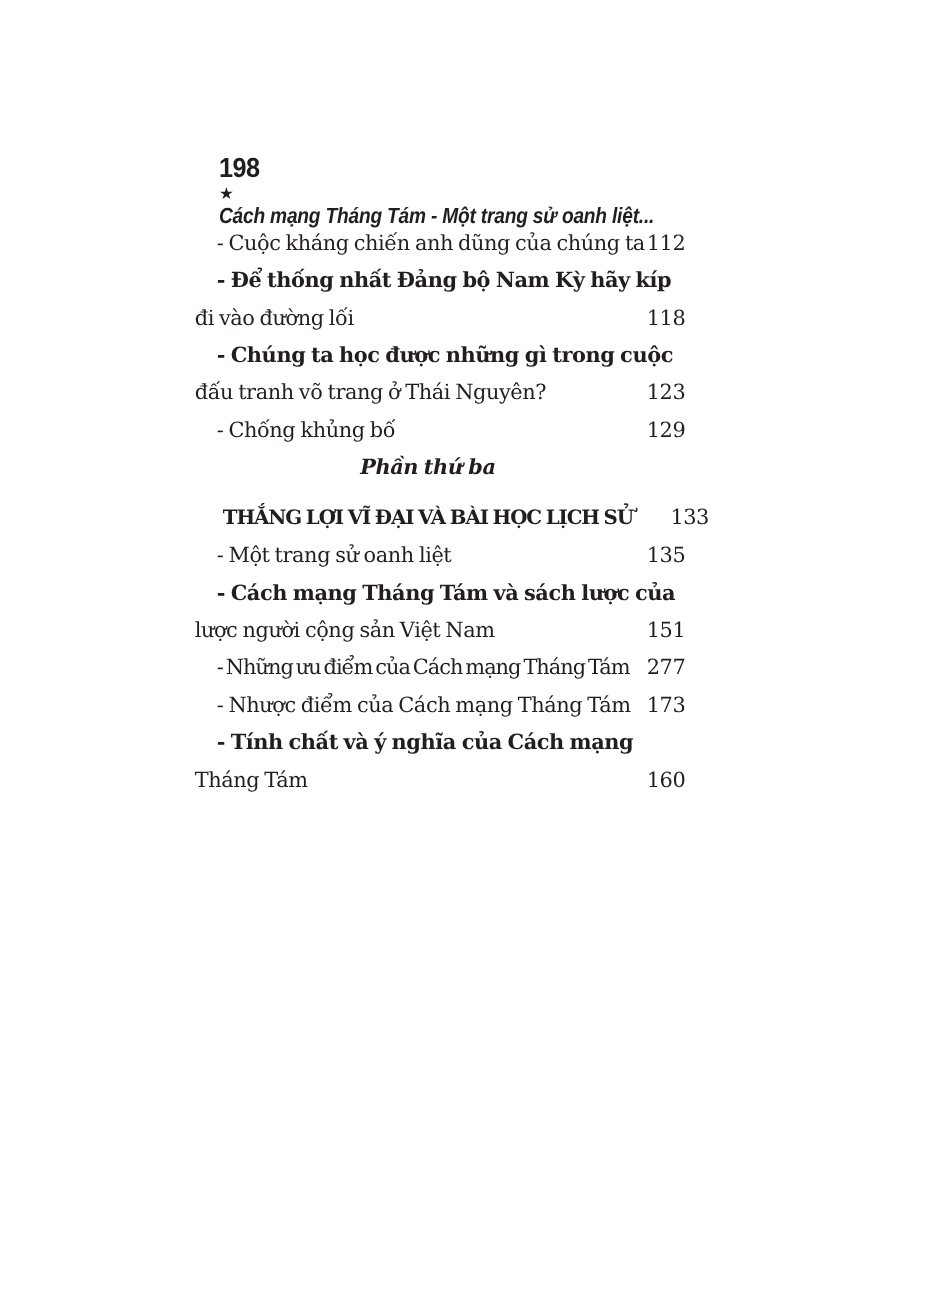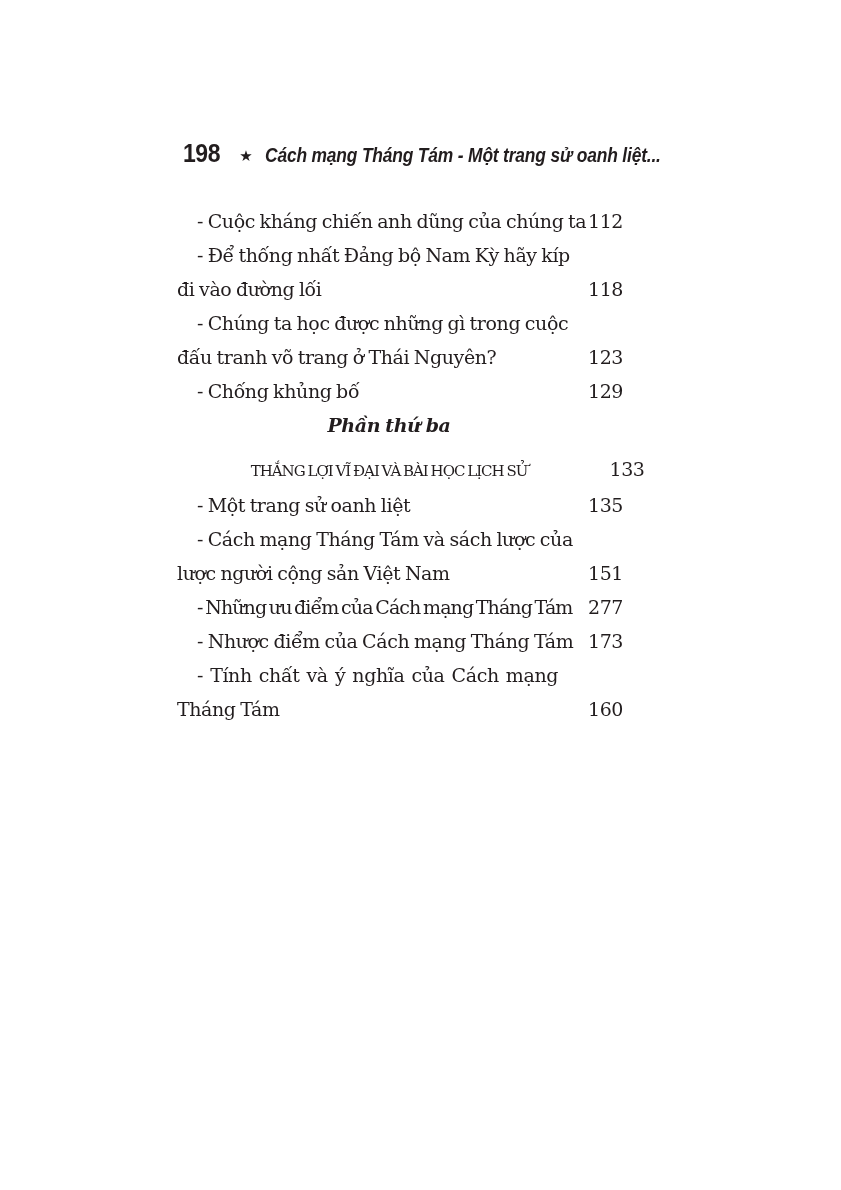--- a/index.html
+++ b/index.html
@@ -17,20 +17,21 @@
     color: #221d1e;
   }
   
   .header {
     position: absolute;
     left: 183px;
     top: 139px;
     display: flex;
     align-items: baseline;
     white-space: nowrap;
+    flex-direction: column;
   }
   .page-number {
     font-family: "Liberation Sans", sans-serif;
     font-weight: 700;
     font-size: 25px;
     letter-spacing: -0.5px;
     display: inline-block;
     transform: scaleX(0.92);
     transform-origin: left bottom;
   }
@@ -75,39 +76,40 @@
   }
   .toc-page {
     flex: 0 0 95px;
     text-align: center;
     white-space: nowrap;
   }
   .indent .toc-text { padding-left: 20px; }
   .justify .toc-text {
     text-align: justify;
     text-align-last: justify;
+    font-weight: bold;
   }
   .tight .toc-text {
     letter-spacing: -0.9px;
     word-spacing: -2.5px;
   }
   .center-label .toc-text,
   .center-title .toc-text {
     text-align: left;
     text-align-last: center;
   }
   .center-label .toc-page,
   .center-title .toc-page { flex-basis: 52px; }
   .center-label .toc-text {
     font-weight: 700;
     font-style: italic;
   }
   .center-title .toc-text {
-    font-weight: 400;
-    font-size: 15px;
+    font-weight: 700;
+    font-size: 18px;
     letter-spacing: -1px;
     word-spacing: -1px;
     margin-top: 12px;
   }
 </style>
 </head>
 <body>
 
 <div class="page">
 

